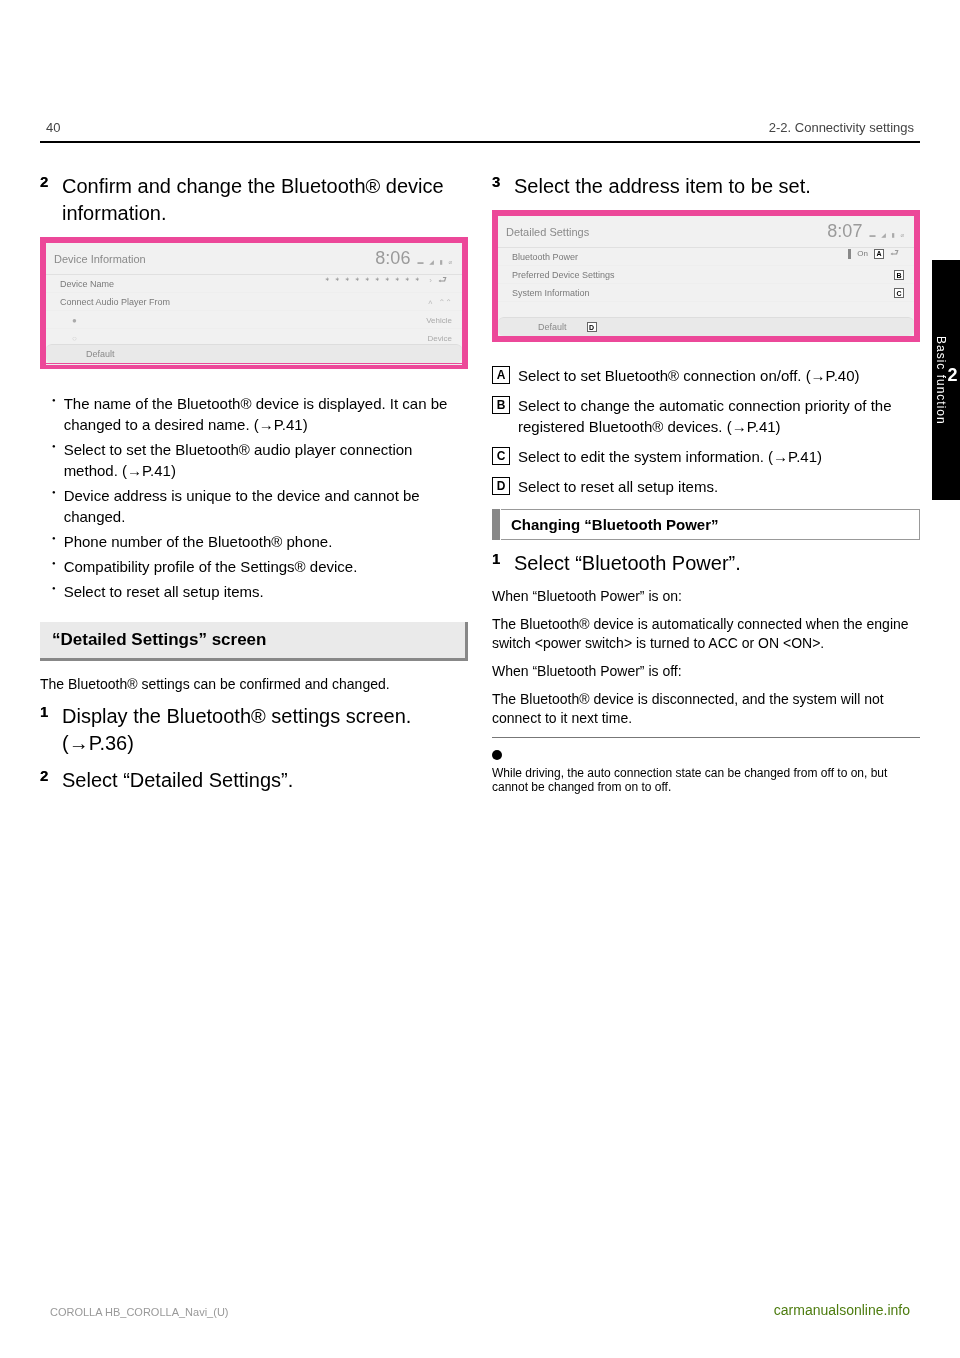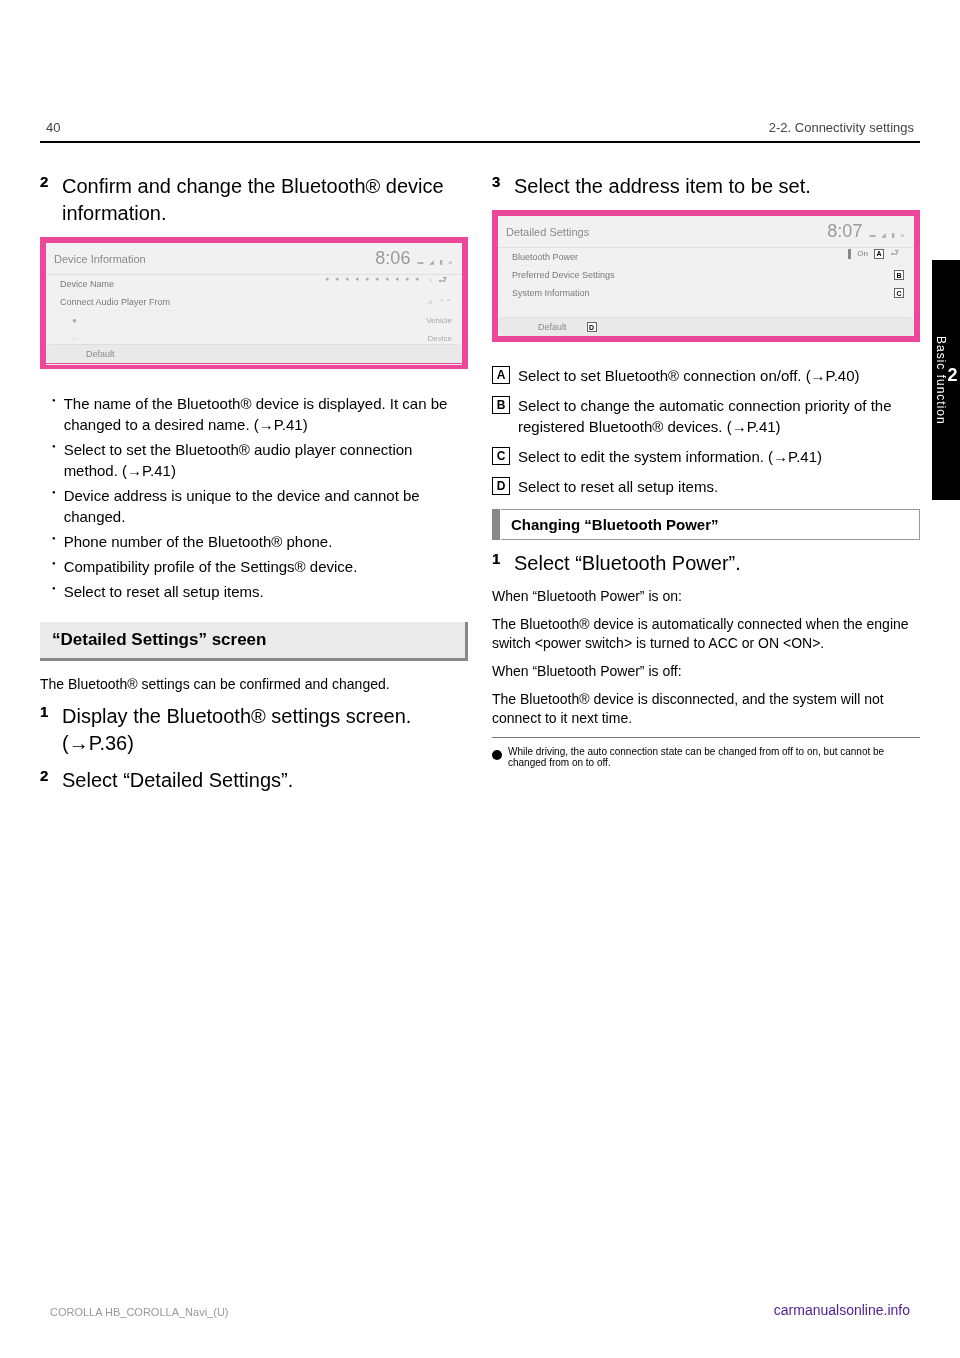--- a/index.html
+++ b/index.html
@@ -218,22 +218,23 @@
     }
     .small-note {
       font-size: 14px;
       line-height: 1.4;
       margin-bottom: 8px;
     }
     .black-dot-row {
       display: flex;
       gap: 6px;
       margin: 8px 0 2px 0;
-      font-size: 10px;
-      font-weight: bold;
+      font-size: 12px;
+      font-weight: bold;
+      flex-direction: column;
     }
     .black-dot {
       width: 10px;
       height: 10px;
       border-radius: 50%;
       background: #000;
       margin-top: 4px;
       flex-shrink: 0;
     }
     .divider {
@@ -260,21 +261,21 @@
       writing-mode: horizontal-tb;
       font-size: 18px;
       font-weight: bold;
       margin-bottom: 10px;
     }
     .footer {
       position: absolute;
       bottom: 40px;
       right: 50px;
       font-size: 14px;
-      color: #4c1d95;
+      color: #4d7c0f;
     }
     .footer-left {
       position: absolute;
       bottom: 40px;
       left: 50px;
       font-size: 11px;
       color: #999;
     }
     .dots {
       letter-spacing: 2px;

